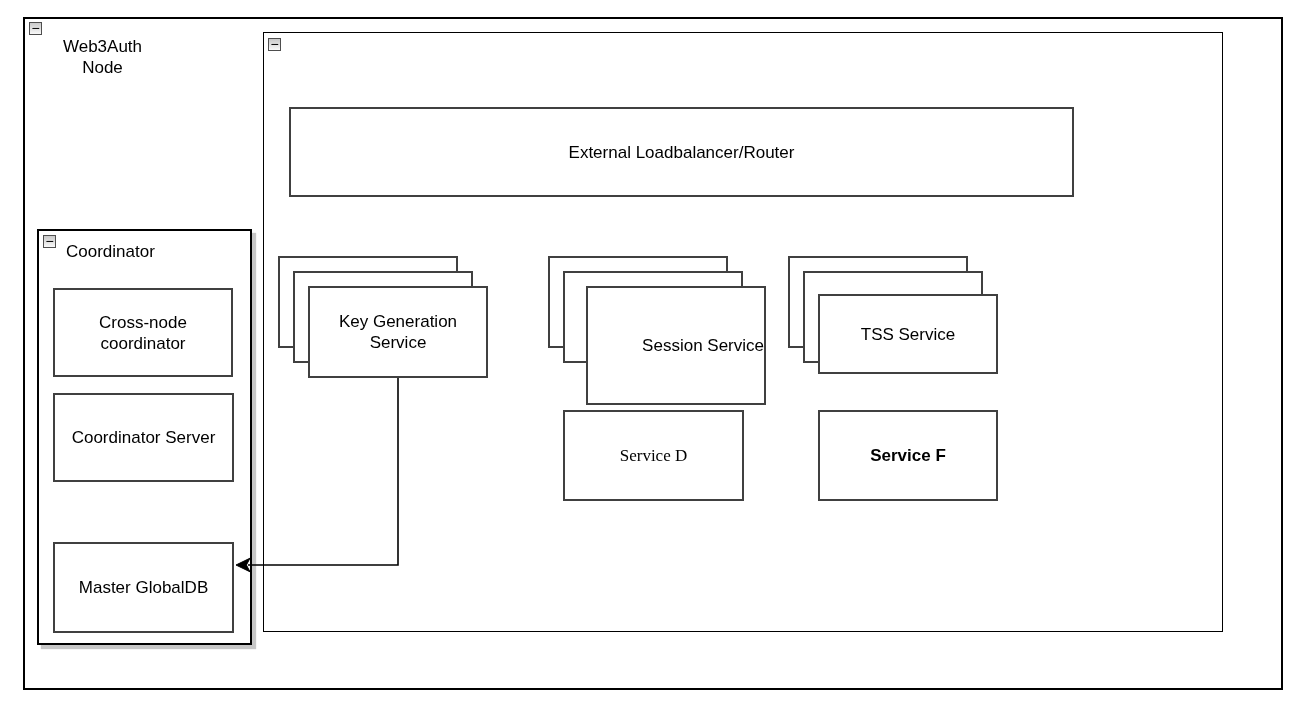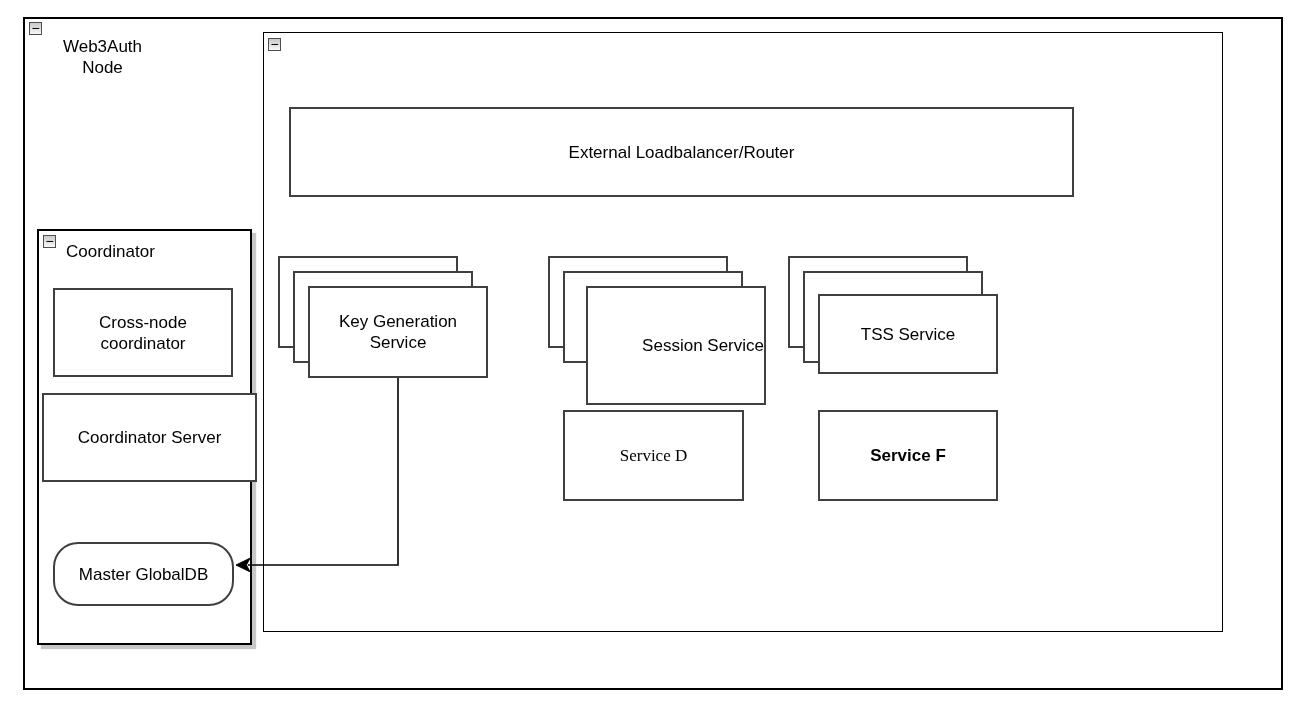--- a/index.html
+++ b/index.html
@@ -100,25 +100,25 @@
 
   <div class="container shadowed" style="left:37px; top:229px; width:215px; height:416px;"></div>
   <button class="collapse" style="left:43px; top:235px;">−</button>
   <div class="ctitle" style="left:66px; top:241px;">Coordinator</div>
 
   <div class="box" style="left:53px; top:288px; width:180px; height:89px;">
     <span>Cross-node</span>
     <span>coordinator</span>
   </div>
 
-  <div class="box" style="left:42px; top:393px; width:215px; height:89px;">
+  <div class="box" style="left:53px; top:393px; width:181px; height:89px;">
     <span>Coordinator Server</span>
   </div>
 
-  <div class="box" style="left:53px; top:542px; width:181px; height:64px;border-radius:25px;">
+  <div class="box" style="left:53px; top:542px; width:181px; height:91px;">
     <span>Master GlobalDB</span>
   </div>
 
   <svg class="edge-svg" width="1302" height="708" viewBox="0 0 1302 708">
     <path d="M398 378 L398 565 L248 565" fill="none" stroke="#000000" stroke-width="1.6"></path>
     <path d="M236 565 L250 558.2 L246.4 565 L250 571.8 Z" fill="#000000" stroke="#000000" stroke-width="1"></path>
   </svg>
 
 </div>
 

